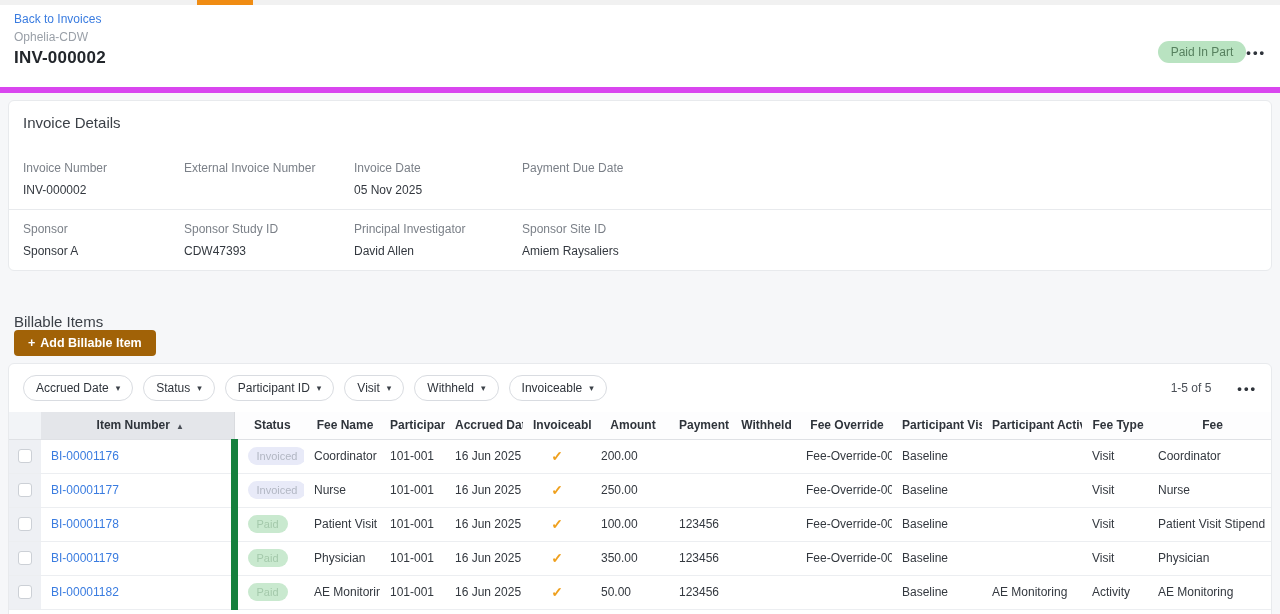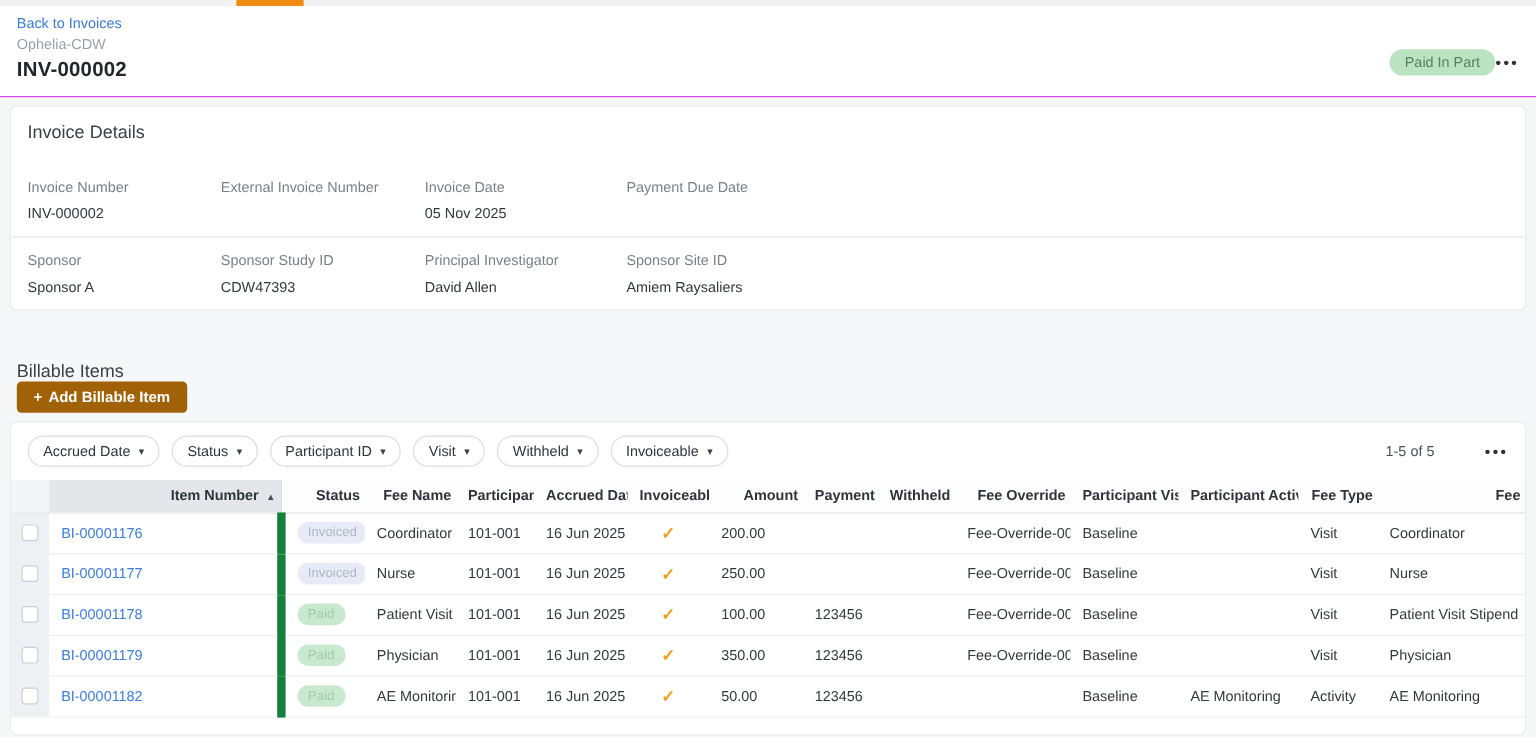--- a/index.html
+++ b/index.html
@@ -4,21 +4,21 @@
 <style>
   * { margin:0; padding:0; box-sizing:border-box; }
   html,body { width:1280px; height:614px; overflow:hidden; }
   body { background:#f6f7f9; font-family:"Liberation Sans", sans-serif; font-size:12px; color:#33383f; }
 
   
   .top-strip { position:relative; height:5px; background:#f1f1f1; }
   .top-strip .progress { position:absolute; left:197px; top:0; width:56px; height:5px; background:#f08c13; }
 
   
-  .page-header { position:relative; height:76px; background:#ffffff; border-bottom:1px solid #d946ef; padding:7px 14px 0 14px; }
+  .page-header { position:relative; height:88px; background:#ffffff; border-bottom:6px solid #d946ef; padding:7px 14px 0 14px; }
   .back-link { color:#3a7ce0; font-size:12px; cursor:pointer; display:inline-block; }
   .study-name { color:#9aa0a8; font-size:12px; margin-top:4px; }
   .page-title { color:#22262b; font-size:17px; font-weight:bold; margin-top:4px; letter-spacing:.2px; }
   .header-right { position:absolute; right:14px; top:36px; display:flex; align-items:center; }
   .status-pill { background:#b9e3c1; color:#57815f; font-size:12px; padding:4px 13px; border-radius:12px; }
   .dots-btn { color:#2f343b; font-weight:bold; letter-spacing:2px; font-size:13px; cursor:pointer; }
 
   
   .card { background:#ffffff; border:1px solid #e8eaed; border-radius:6px; margin:7px 8px 0 8px; }
 
@@ -32,25 +32,25 @@
 
   
   .billable-head { display:flex; justify-content:space-between; align-items:flex-start; margin:42px 4px 0 14px;flex-direction:column; }
   .add-btn { background:#a16207; color:#ffffff; font-weight:bold; font-size:12.5px; border:none; border-radius:4px; padding:6px 14px; cursor:pointer; }
   .add-btn .plus { font-weight:bold; margin-right:5px; }
 
   
   .filter-bar { display:flex; align-items:center; gap:10px; padding:11px 14px; }
   .pill { display:flex; align-items:center; gap:7px; border:1px solid #d9dce1; border-radius:14px; background:#fff; padding:5px 12px; font-size:12px; color:#2f343b; cursor:pointer; white-space:nowrap; }
   .pill .caret { font-size:9px; color:#3c4148; }
-  .pagination { margin-left:auto; display:flex; align-items:center; gap:42px; color:#4a4f57; }
+  .pagination { margin-left:auto; display:flex; align-items:center; gap:26px; color:#4a4f57; }
 
   
   table { width:100%; border-collapse:collapse; table-layout:fixed; }
-  th { height:27px; font-size:12px; font-weight:bold; color:#2f343b; text-align:right; padding:0 4px 0 10px; background:#fdfdfe; border-bottom:1px solid #dfe1e5; white-space:nowrap; overflow:hidden; cursor:pointer; }
+  th { height:27px; font-size:12px; font-weight:bold; color:#2f343b; text-align:center; padding:0 4px 0 10px; background:#fdfdfe; border-bottom:1px solid #dfe1e5; white-space:nowrap; overflow:hidden; cursor:pointer; }
   th.col-cb { background:#f2f4f7; cursor:default; }
   th.col-item { background:#e4e6ea; border-right:1px solid #d9dbdf; }
   th .sort-arrow { font-size:8px; color:#4a4f57; margin-left:6px; }
   td { height:34px; font-size:12px; color:#33383f; padding:0 4px 0 10px; border-bottom:1px solid #eceef1; white-space:nowrap; overflow:hidden; }
   td.col-cb { background:#eef0f4; padding:0; }
   td.col-item { border-right:7px solid #15803d; }
   td.col-check { text-align:center; padding:0; }
   .row-link { color:#3a7ce0; cursor:pointer; }
   .checkbox { width:14px; height:14px; border:1px solid #ccd0d6; border-radius:3px; background:#fff; margin:0 auto; cursor:pointer; }
   .badge { display:inline-block; font-size:11px; padding:3px 9px; border-radius:10px; }

